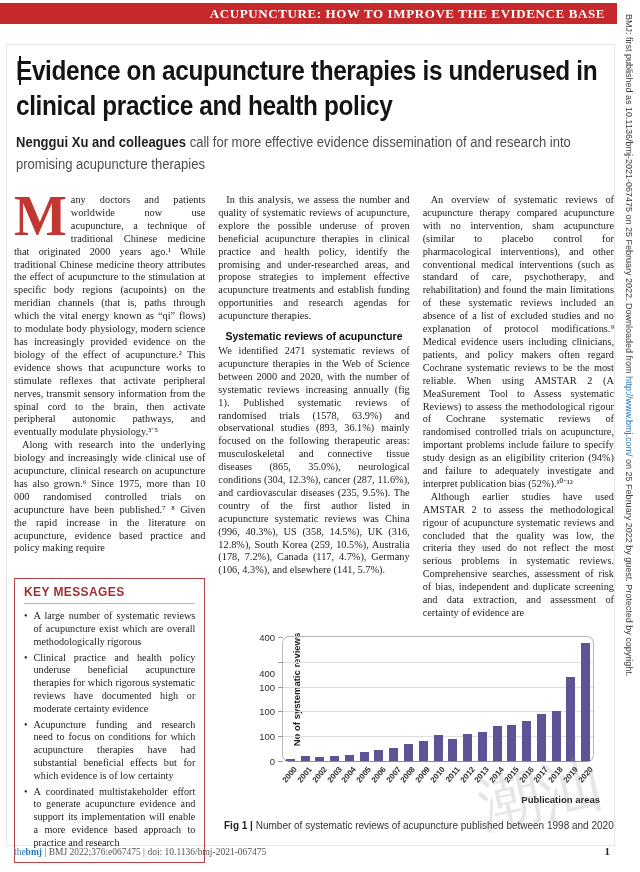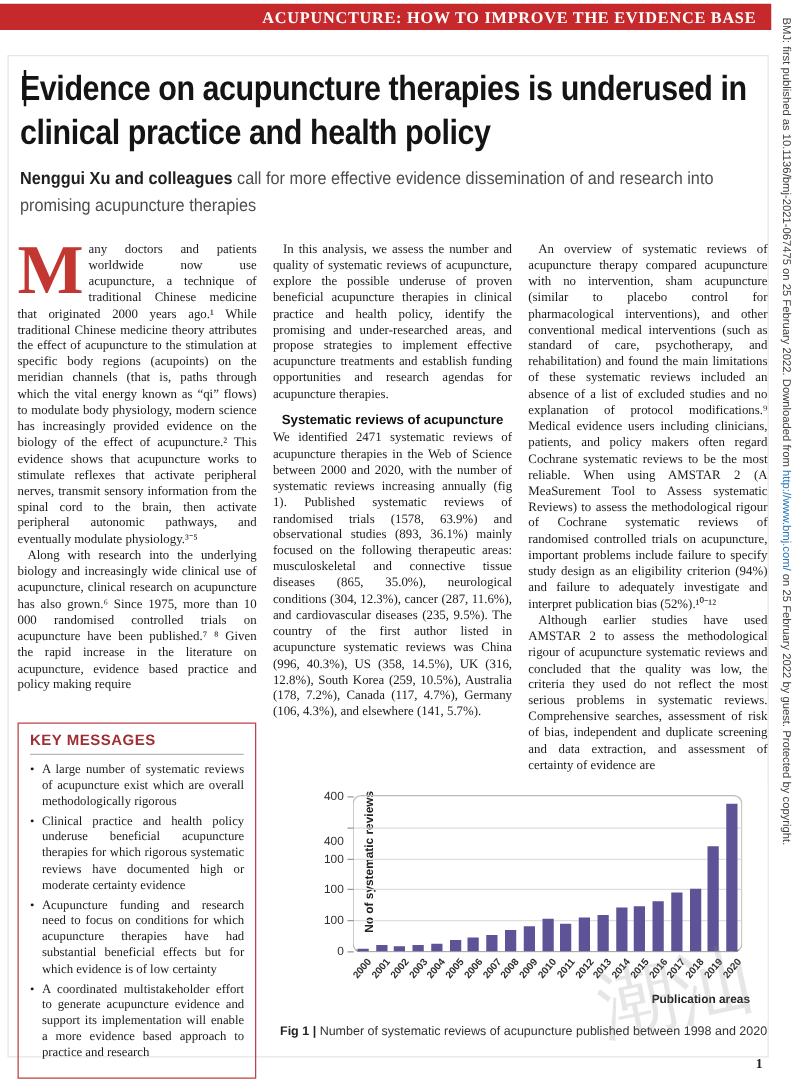--- a/index.html
+++ b/index.html
@@ -189,15 +189,16 @@
         <div class="bar" style="left: 298.119px; height: 118.048px; background: rgb(94, 83, 150);"></div>
         <div class="xlab" style="left: 260.619px; top: 128px;">2020</div>
       </div>
     <div class="xaxis-title">Publication areas</div>
   </div>
 
   <div class="caption"><b>Fig 1 |</b> <span>Number of systematic reviews of acupuncture published between 1998 and 2020</span></div>
 
   <div class="watermark">潮汕</div>
 
+  <div class="footer"><span class="brand"><span>the</span><b>bmj</b></span><span> | </span><span>BMJ 2022;376:e067475 | doi: 10.1136/bmj-2021-067475</span></div>
   <div class="pageno">1</div>
 
 </div>
 
 </body></html>

